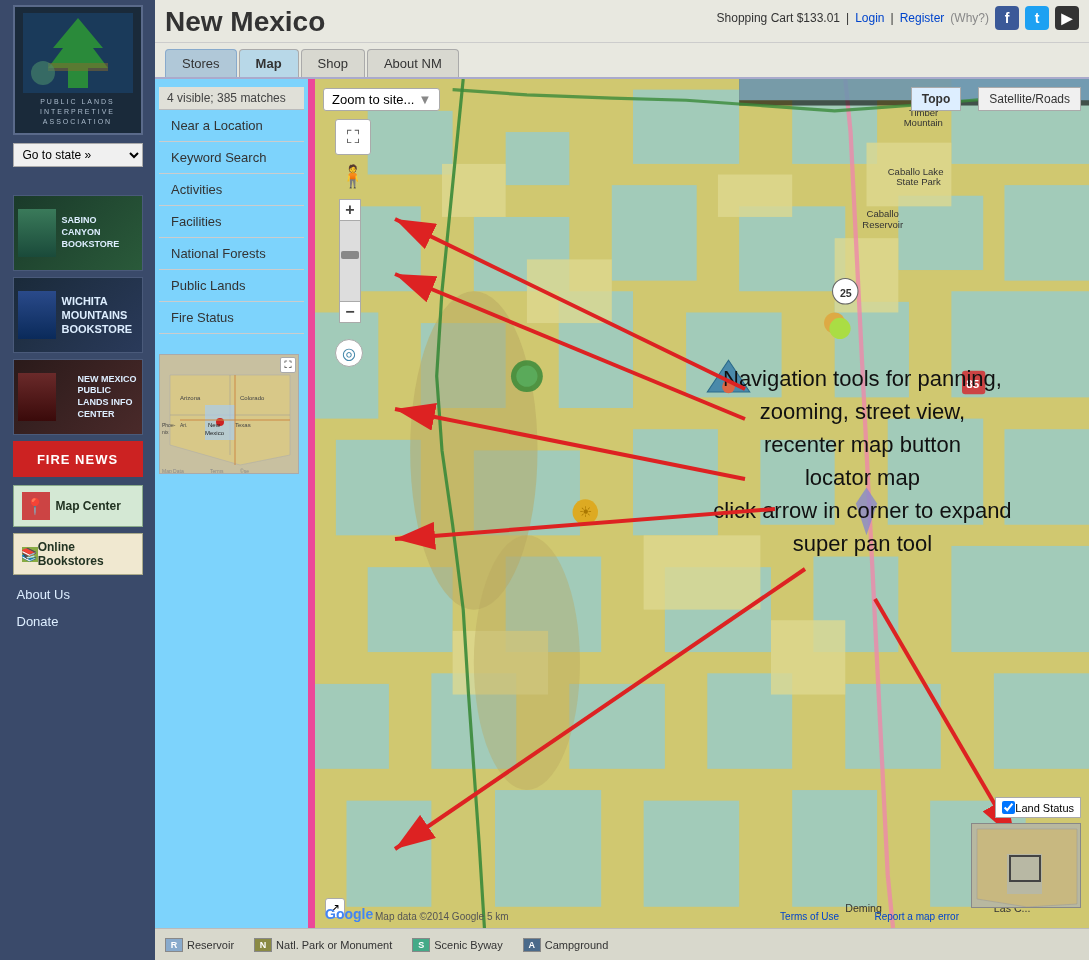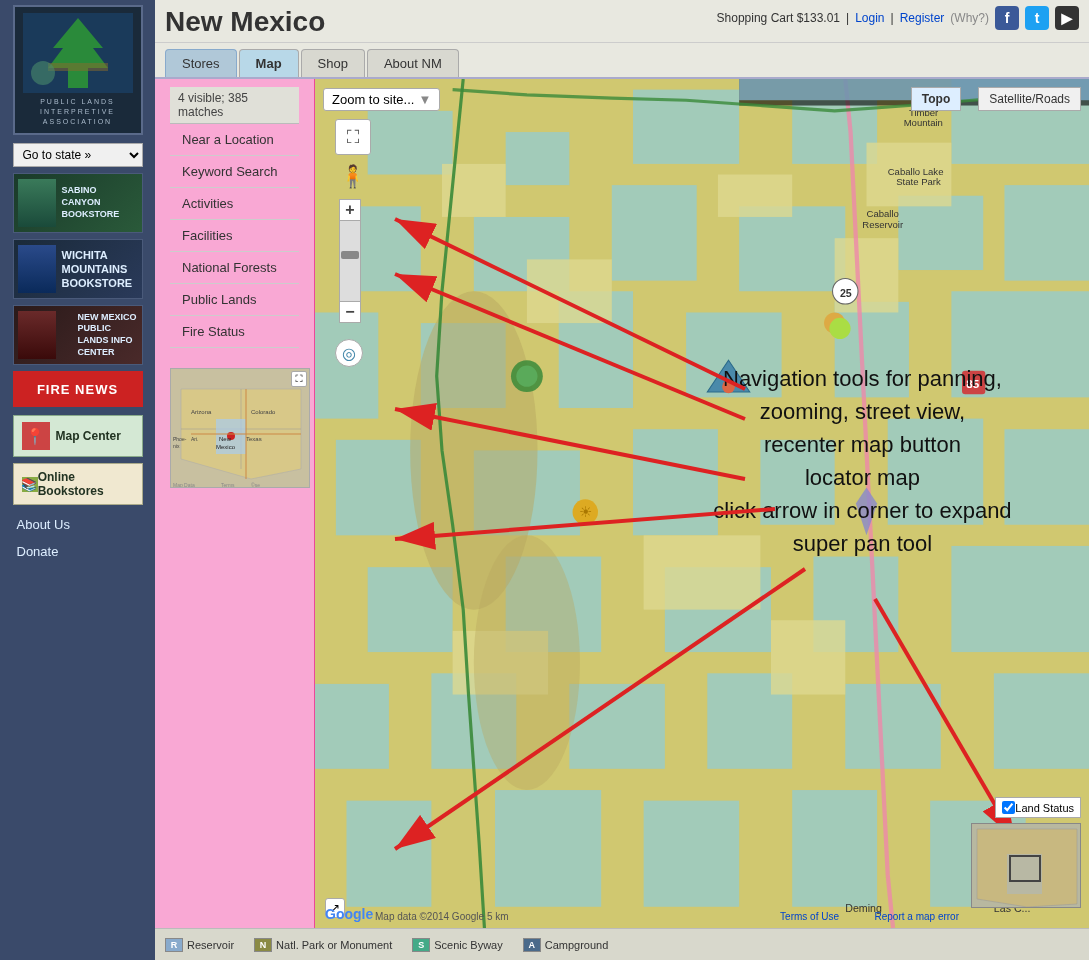--- a/index.html
+++ b/index.html
@@ -39,35 +39,35 @@
       font-size: 7px;
       color: #aabbcc;
       letter-spacing: 2px;
       text-align: center;
       line-height: 1.4;
       margin-top: 4px;
     }
 
     #state-selector {
       width: 130px;
-      margin-bottom: 6px;
+      margin-bottom: 28px;
     }
 
     #state-selector select {
       width: 100%;
       padding: 3px 5px;
       font-size: 12px;
       background: #f0f0f0;
       border: 1px solid #aaa;
       cursor: pointer;
     }
 
     .sidebar-store {
       width: 130px;
-      height: 60px;
+      height: 76px;
       background: #2a3a5a;
       border: 1px solid #4a5a7a;
       margin-bottom: 6px;
       display: flex;
       align-items: center;
       padding: 4px;
       cursor: pointer;
       color: #ddeeff;
       font-size: 10px;
       font-weight: bold;
@@ -226,23 +226,23 @@
     #content {
       display: flex;
       flex: 1;
       border-top: 2px solid #aac;
     }
 
     
     #left-panel {
       width: 160px;
       min-width: 160px;
-      background: #f9a8d4;
-      border-right: 1px solid #ec4899;
-      padding: 8px 15px;
+      background: #7dd3fc;
+      border-right: 7px solid #ec4899;
+      padding: 8px 4px;
     }
 
     .panel-item {
       padding: 8px 12px;
       font-size: 13px;
       color: #333;
       cursor: pointer;
       border-bottom: 1px solid #ccc;
     }
 

